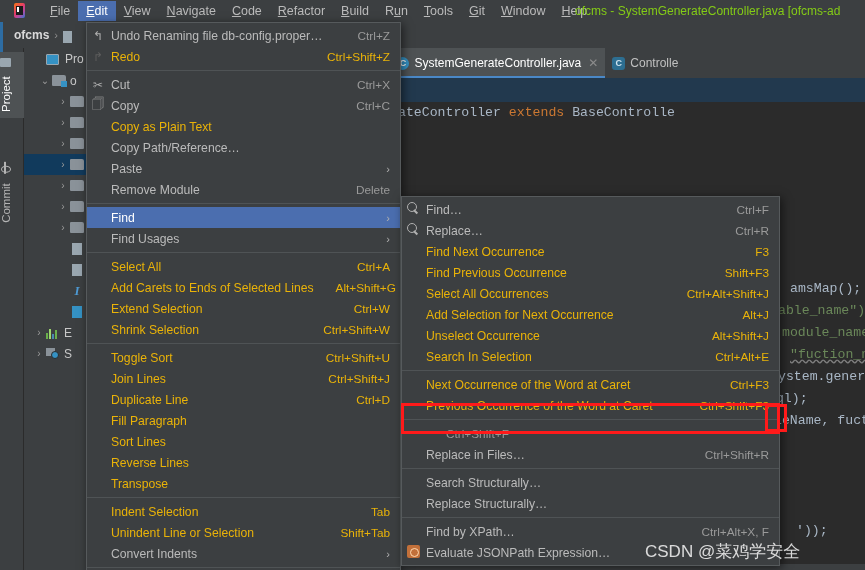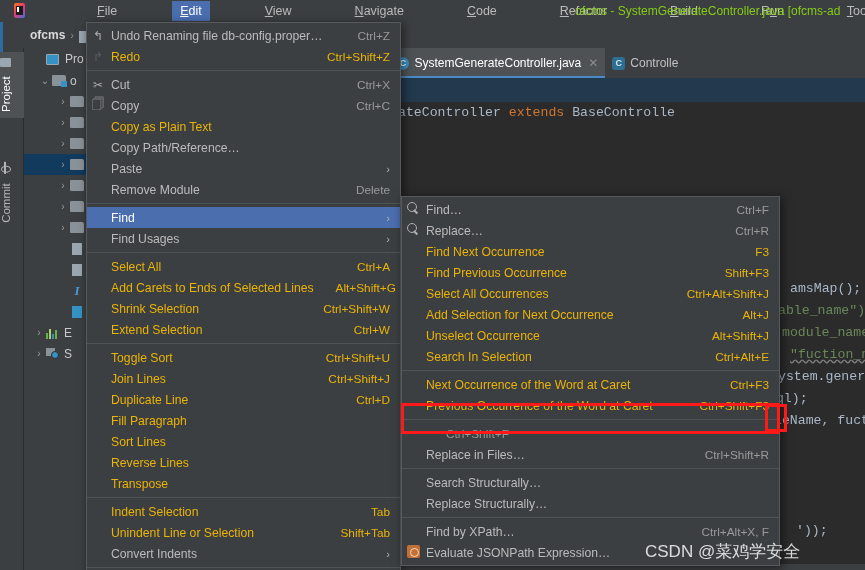--- a/index.html
+++ b/index.html
@@ -17,21 +17,20 @@
     -webkit-font-smoothing: antialiased;
   }
 
   
   .menubar {
     position: absolute; left: 0; top: 0; width: 865px; height: 22px;
     background: #3c3f41;
     display: flex; align-items: center;
     font-size: 12.5px; color: #bbbbbb;
     white-space: nowrap;
-    gap: 47px;
   }
   .app-logo {
     width: 18px; height: 18px; margin-left: 12px; margin-right: 12px;
     position: relative; flex: none;
   }
   .app-logo .l1 { position:absolute; left:2px; top:1px; width:11px; height:15px;
     background: linear-gradient(135deg,#f97a12 0%,#e33a6b 45%,#ad4ca4 70%,#2e78d0 100%);
     border-radius:2px; }
   .app-logo .l2 { position:absolute; left:4px; top:4px; width:7px; height:9px; background:#1b1b1b; }
   .app-logo .l3 { position:absolute; left:5px; top:5px; width:2px; height:5px; background:#fff; }
@@ -46,21 +45,21 @@
     white-space: nowrap; overflow: hidden; width: 290px;
   }
 
   
   .navbar {
     position: absolute; left: 0; top: 22px; width: 865px; height: 26px;
     background: #3c3f41;
     display: flex; align-items: center; font-size: 12px; color: #d6d6d6;
   }
   .navbar .accent-left { position:absolute; left:0; top:0; width:3px; height:26px; background:#2d6ca2; }
-  .navbar .crumb { margin-left: 30px; font-weight: bold; color: #d9d9d9; font-size: 12px;}
+  .navbar .crumb { margin-left: 14px; font-weight: bold; color: #d9d9d9; font-size: 12px;}
   .navbar .sep { margin: 0 5px; color: #8e8e8e; font-size: 11px;}
   .crumb-file-icon {
     display:inline-block; width:9px; height:12px; background:#9aa7b0;
     position: relative; top: 2px;
   }
 
   
   .toolstrip {
     position: absolute; left: 0; top: 48px; width: 24px; height: 522px;
     background: #3c3f41; border-right: 1px solid #2b2b2b;
@@ -464,27 +463,27 @@
       <span class="mlabel">Select All</span>
       <span class="mkey">Ctrl+A</span>
     </div>
     <div class="menu-row dis">
       <span class="micon"></span>
       <span class="mlabel">Add Carets to Ends of Selected Lines</span>
       <span class="mkey">Alt+Shift+G</span>
     </div>
     <div class="menu-row dis">
       <span class="micon"></span>
+      <span class="mlabel">Extend Selection</span>
+      <span class="mkey">Ctrl+W</span>
+    </div>
+    <div class="menu-row dis">
+      <span class="micon"></span>
       <span class="mlabel">Shrink Selection</span>
       <span class="mkey">Ctrl+Shift+W</span>
-    </div>
-    <div class="menu-row dis">
-      <span class="micon"></span>
-      <span class="mlabel">Extend Selection</span>
-      <span class="mkey">Ctrl+W</span>
     </div>
     <div class="menu-sep"></div>
 
     <div class="menu-row dis">
       <span class="micon"></span>
       <span class="mlabel">Toggle Sort</span>
       <span class="mkey">Ctrl+Shift+U</span>
     </div>
     <div class="menu-row dis">
       <span class="micon"></span>

